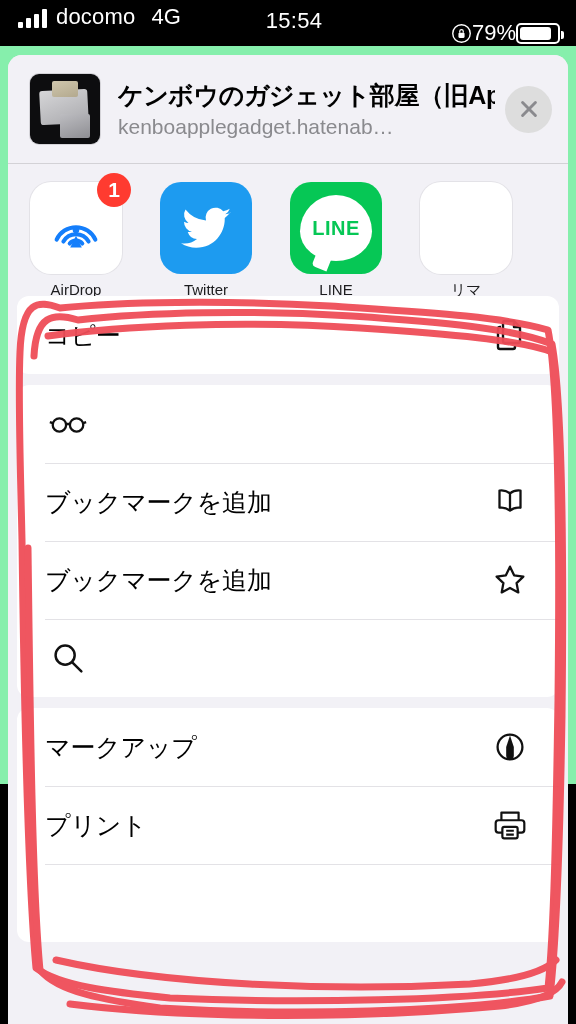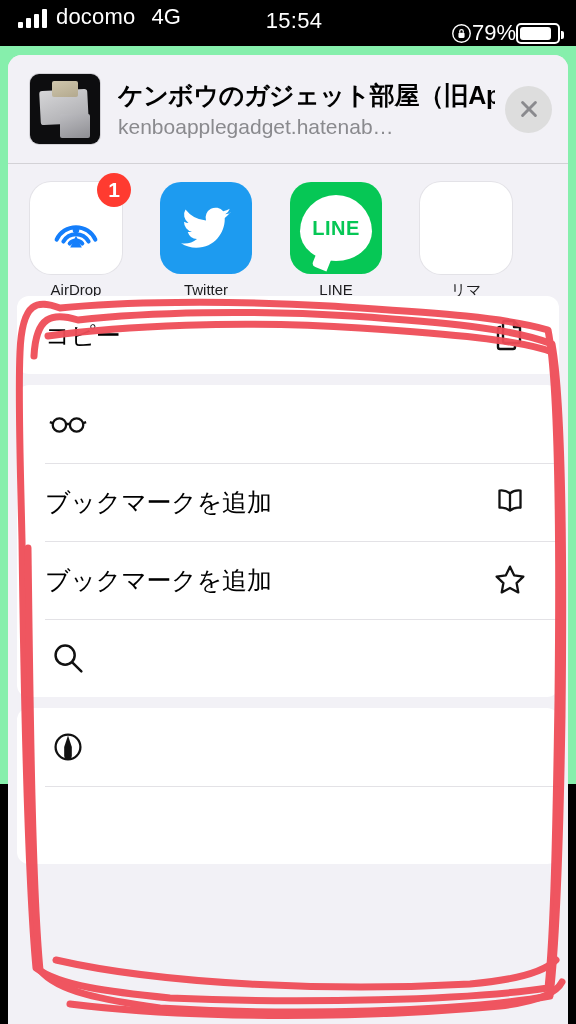--- a/index.html
+++ b/index.html
@@ -290,28 +290,40 @@
             </svg>
           </span>
         </div>
 
 
       </div>
 
       <div class="group">
 
         <div class="row">
+          <span class="row-label">マークアップ</span>
           <span class="row-icon">
             <svg width="42" height="42" viewBox="0 0 44 44" fill="none" stroke="#111" stroke-width="2.4" stroke-linejoin="round">
               <circle cx="22" cy="22" r="13"></circle>
               <path d="M22 10 L26 22 v9 a4 4 0 0 1-8 0 v-9z" fill="#111" stroke="none"></path>
             </svg>
           </span>
         </div>
 
+        <div class="row">
+          <span class="row-label">プリント</span>
+          <span class="row-icon">
+            <svg width="42" height="42" viewBox="0 0 44 44" fill="none" stroke="#111" stroke-width="2.3" stroke-linejoin="round">
+              <path d="M13 17V9h18v8"></path>
+              <rect x="7" y="17" width="30" height="13" rx="3"></rect>
+              <rect x="14" y="24" width="16" height="12" rx="2" fill="#fff"></rect>
+              <path d="M18 28h8 M18 32h8"></path>
+            </svg>
+          </span>
+        </div>
 
         <div class="row">
           <span class="row-label"></span>
           <span class="row-icon"></span>
         </div>
 
       </div>
 
     </div>
   </div>

